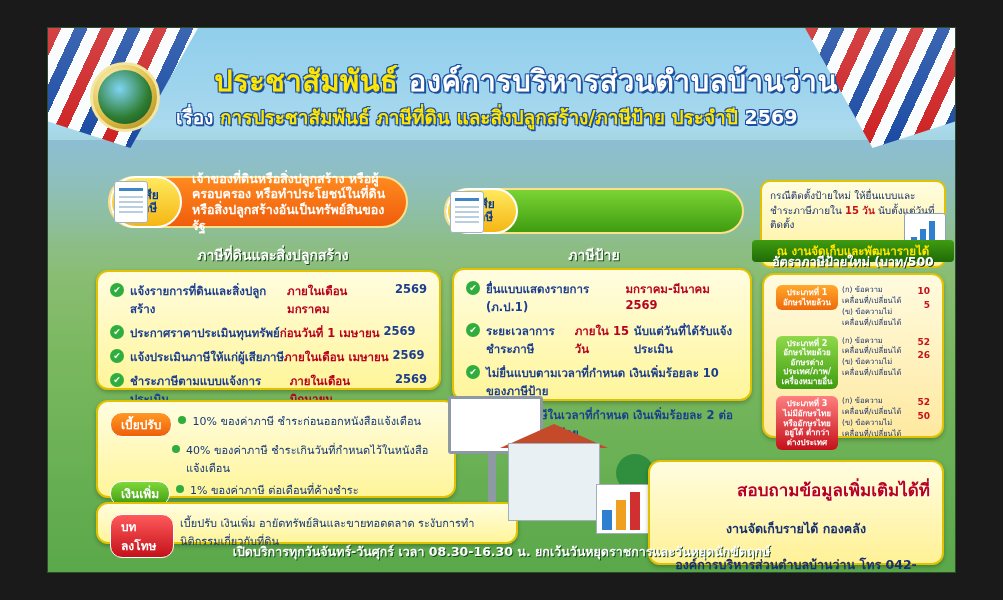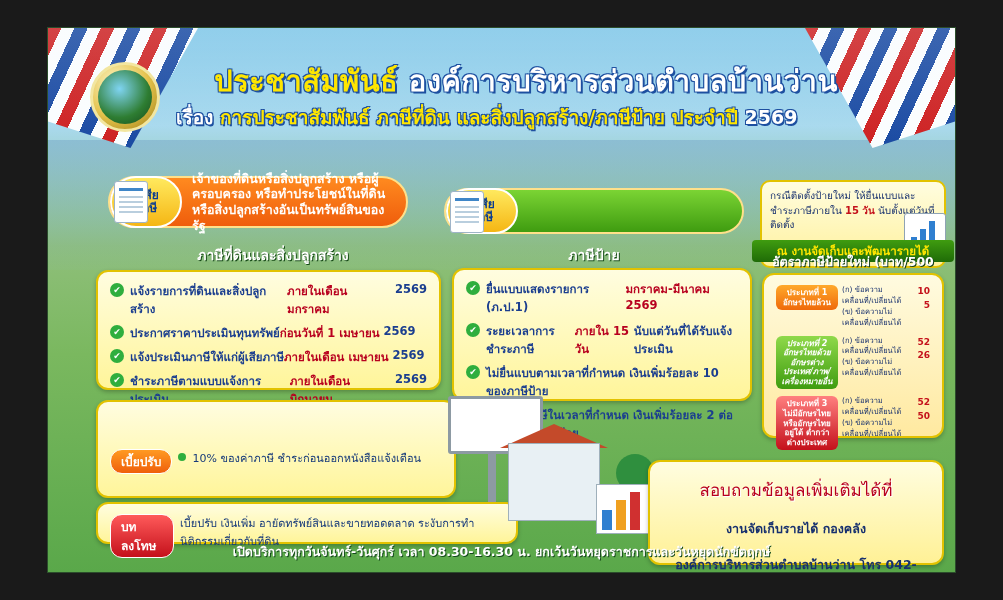--- a/index.html
+++ b/index.html
@@ -120,21 +120,21 @@
   .row .t2 { color:#b8001f; font-weight:bold; margin-left:0; }
   .row .t3 { color:#1b3e8f; font-weight:bold; margin-left:4px; }
 
   .pen-tag {
     display:inline-block; background:linear-gradient(180deg,#ff9a22,#ef5f0b);
     color:#fff; font-weight:bold; font-size:12px; padding:2px 10px; border-radius:12px;
     border:1px solid #fff; margin-right:6px;
   }
   .pen-tag.green { background:linear-gradient(180deg,#7fd83a,#3f9c10); }
   .pen-tag.red { background:linear-gradient(180deg,#ff5a5a,#c4111b); }
-  .bullet-row { display:flex; align-items:flex-start; font-size:11px; color:#173a7a; margin-bottom:4px;margin-top:37px; }
+  .bullet-row { display:flex; align-items:flex-start; font-size:11px; color:#173a7a; margin-bottom:4px; }
   .dot { flex:none; width:8px;height:8px;border-radius:50%;background:#2fae3e;margin:4px 6px 0 0; }
 
   .notice {
     position:absolute; left:712px; top:152px; width:186px; height:88px;
     background:linear-gradient(180deg,#fffde0,#fff19a);
     border:2px solid #e2c200; border-radius:10px; padding:7px 8px;
     font-size:10px; color:#17306e; line-height:1.45;
   }
   .notice .hl { color:#c4111b; font-weight:bold; }
   .green-bar {
@@ -147,27 +147,27 @@
     position:absolute; left:704px; top:224px; width:202px;
     text-align:center; color:#ffffff; font-size:12.5px; font-weight:bold;
     text-shadow:1px 1px 0 #15401a;
   }
   .rate-item { display:flex; align-items:flex-start; margin-bottom:7px;justify-content:space-between; }
   .rate-badge {
     flex:none; width:62px; border-radius:6px; padding:3px 4px;
     color:#fff; font-size:8px; line-height:1.2; text-align:center; font-weight:bold;
     background:linear-gradient(180deg,#ffa92b,#ef6a0b);
   }
-  .rate-badge.b2 { background:linear-gradient(180deg,#8fd94a,#3f9c10);font-style:italic; }
+  .rate-badge.b2 { background:linear-gradient(180deg,#8fd94a,#3f9c10); }
   .rate-badge.b3 { background:linear-gradient(180deg,#ff7f7f,#c4111b); }
   .rate-desc { flex:1; font-size:7.5px; color:#17306e; line-height:1.45; padding-left:4px; }
   .rate-nums { flex:none; width:20px; text-align:right; font-size:9px; font-weight:bold; color:#c4111b; line-height:1.5; }
 
   .contact-title {
-    text-align:center; color:#b8001f; font-weight:normal; font-size:17px; margin-top:4px;
+    text-align:right; color:#b8001f; font-weight:bold; font-size:17px; margin-top:4px;
     text-shadow:1px 1px 0 #ffffff;
   }
   .contact-line { text-align:center; color:#17306e; font-weight:bold; font-size:12.5px; margin-top:16px; }
 
   .footer {
     position:absolute; left:0; right:0; bottom:10px; text-align:center;
     color:#ffffff; font-size:12.5px; font-weight:bold;
     text-shadow:1px 1px 0 #14491b;
   }
 

